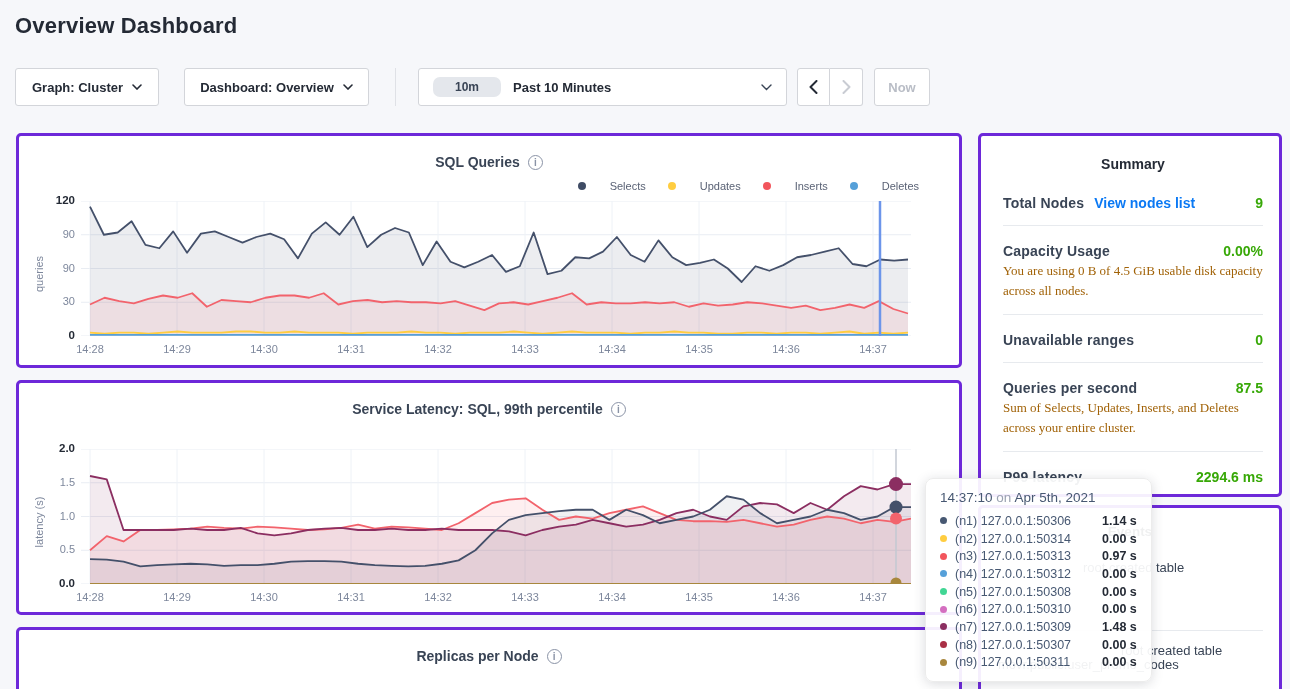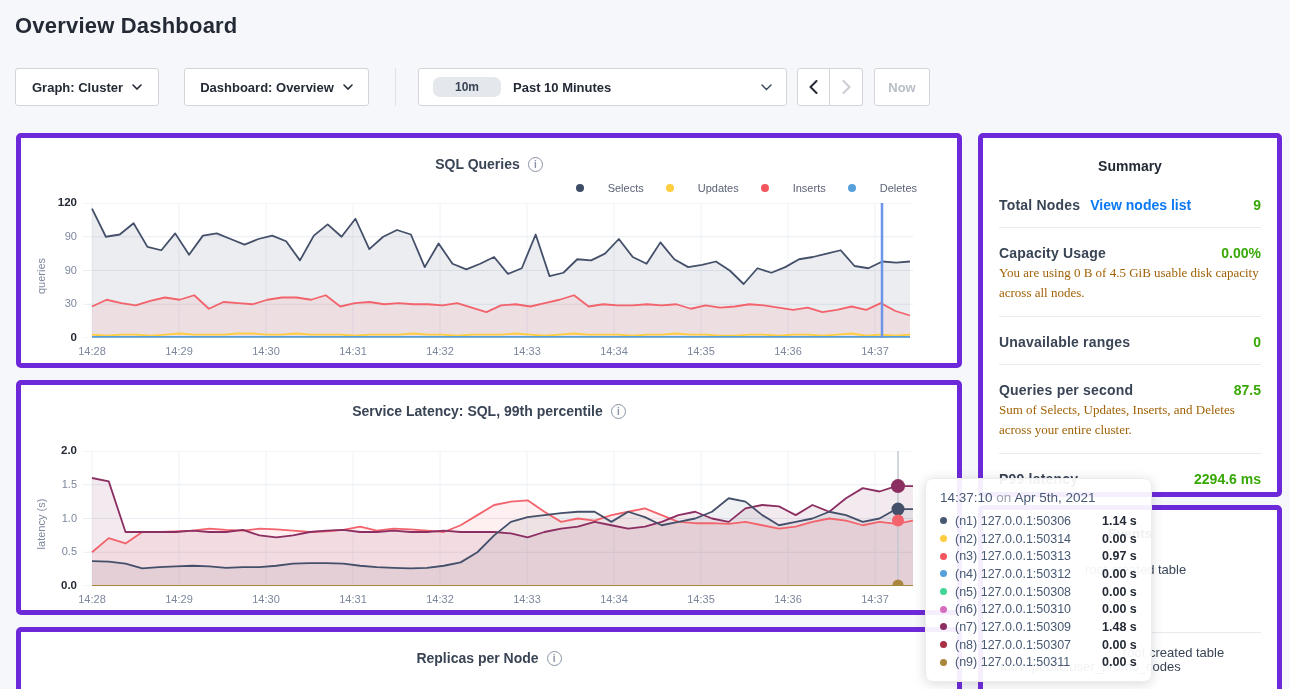--- a/index.html
+++ b/index.html
@@ -31,26 +31,26 @@
   .arrow-group{ position:absolute; left:797px; top:68px; display:flex; }
   .arrow-btn{
     width:33px; height:38px; background:#fff; border:1px solid #d3d5da;
     display:flex; align-items:center; justify-content:center; cursor:pointer;
   }
   .arrow-btn:first-child{ border-radius:3px 0 0 3px; }
   .arrow-btn:last-child{ border-radius:0 3px 3px 0; border-left:none; }
   #now-btn{ left:874px; width:56px; justify-content:center; color:#b9bdc6; }
   
   .card{
-    position:absolute; background:#fff; border:5px solid #6d28d9; border-radius:5px;
+    position:absolute; background:#fff; border:3px solid #6d28d9; border-radius:5px;
   }
   #card-sql{ left:16px; top:133px; width:946px; height:235px; }
   #card-latency{ left:16px; top:380px; width:946px; height:235px; }
   #card-replicas{ left:16px; top:627px; width:946px; height:80px; }
-  #card-summary{ left:978px; top:133px; width:304px; height:364px; }
+  #card-summary{ left:978px; top:133px; width:304px; height:364px;padding-left:6px; }
   #card-events{ left:978px; top:505px; width:304px; height:200px; }
   .chart-title-row{
     position:absolute; left:0; right:0; top:18px; display:flex;
     justify-content:center; align-items:center; gap:8px;
   }
   .chart-title{ font-size:14px; font-weight:700; color:#394455; }
   .info-icon{
     width:15px; height:15px; border:1px solid #8a93a6; border-radius:50%;
     color:#8a93a6; font-size:10px; line-height:13px; text-align:center;
     font-weight:700; cursor:pointer; flex:0 0 auto;

